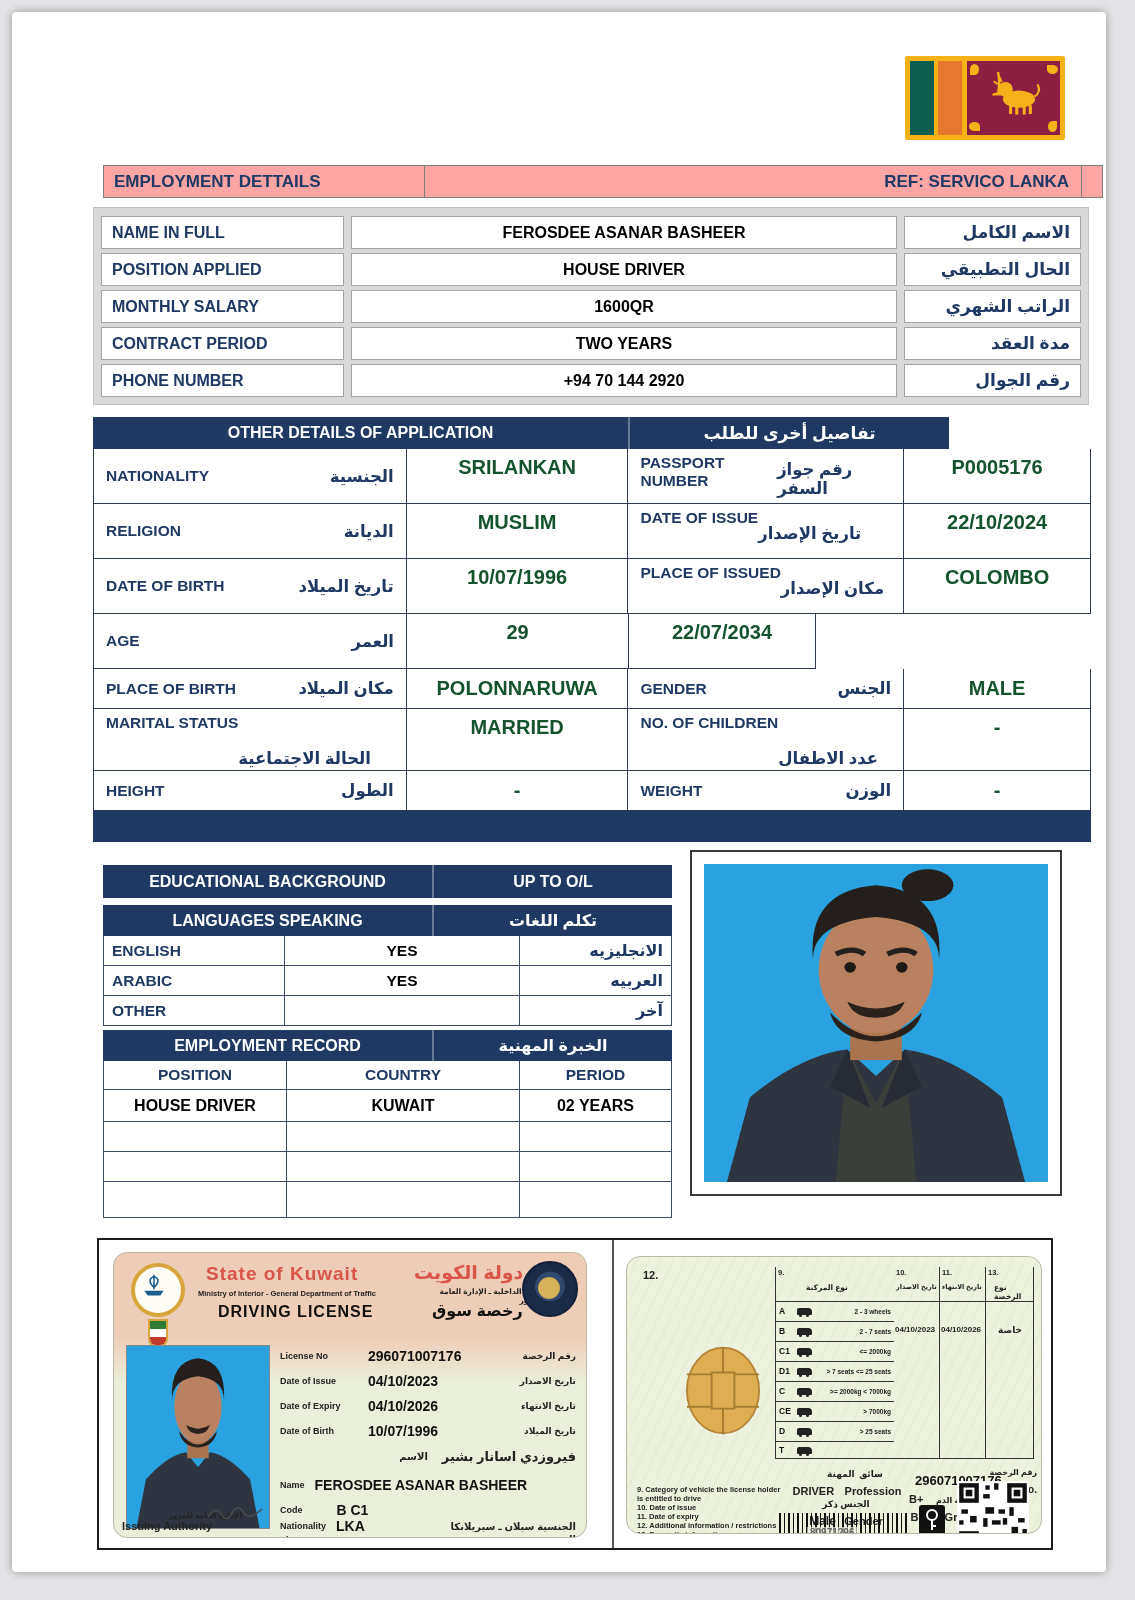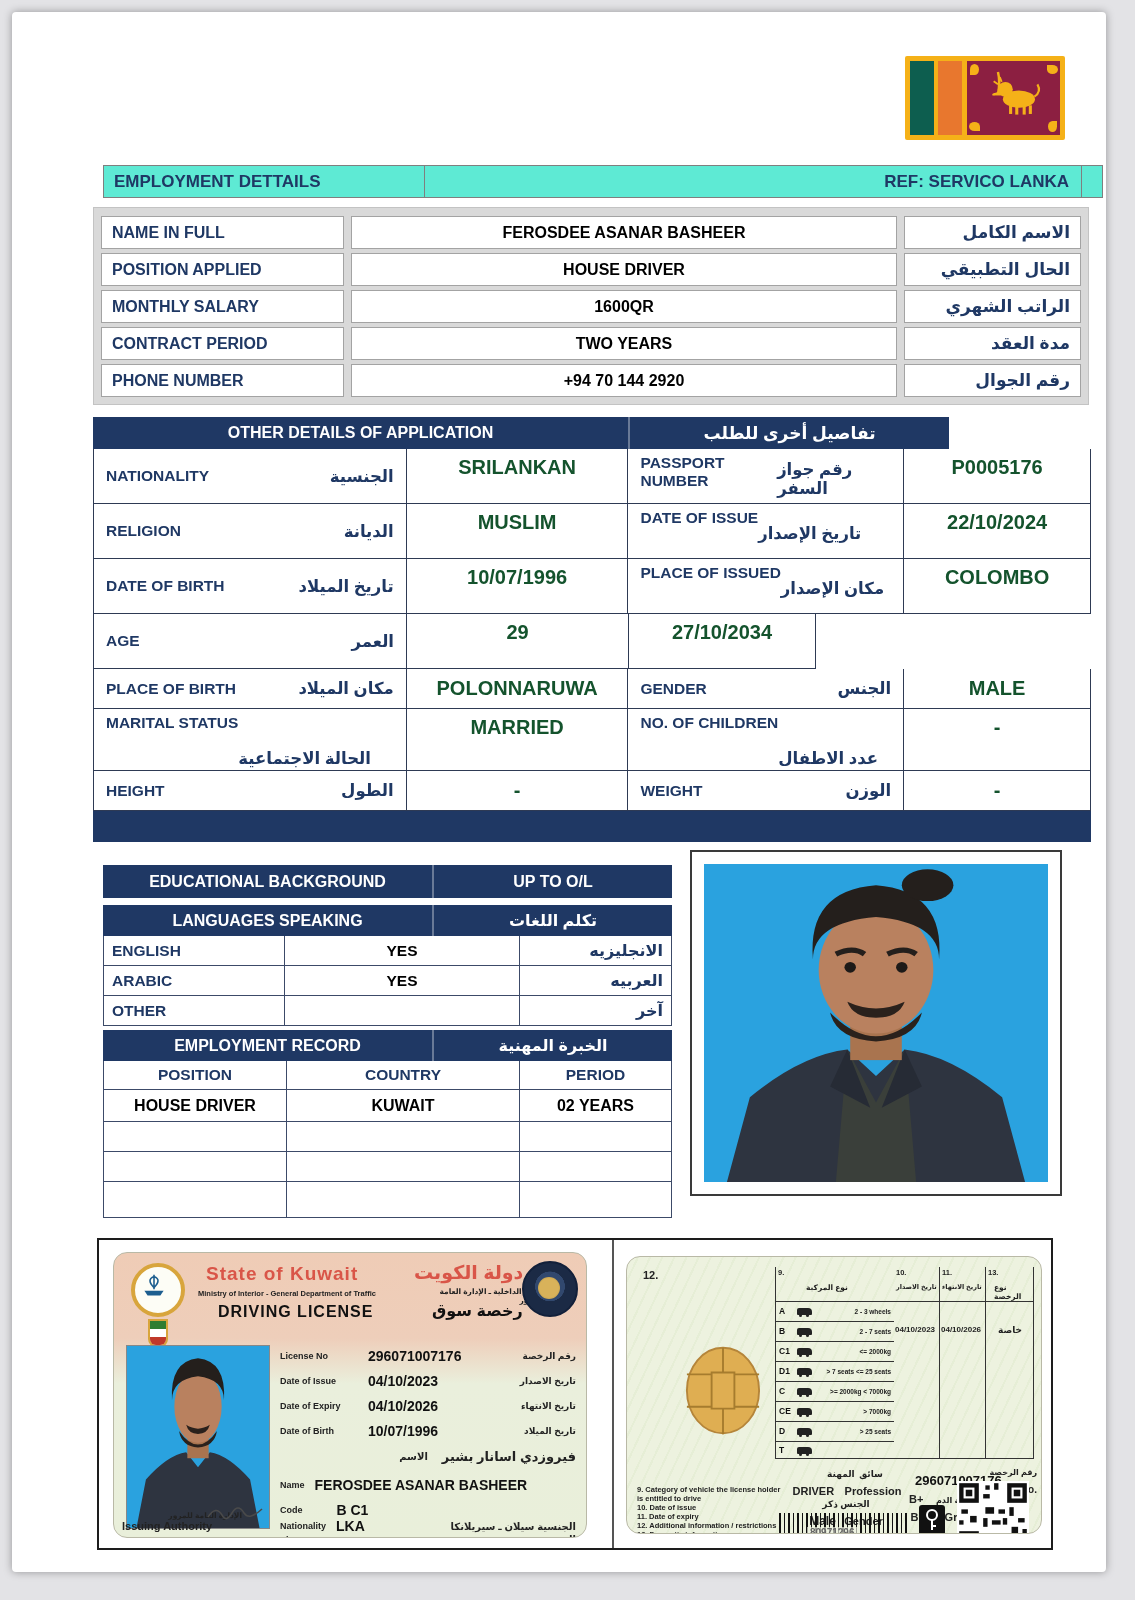--- a/index.html
+++ b/index.html
@@ -12,21 +12,21 @@
   .bar .half{display:flex;align-items:center;justify-content:center;height:100%;}
   .divline{width:2px;height:100%;background:#ffffff55;}
   
   .flag{background:#f5b118;padding:5px;display:flex;gap:5px;border-radius:2px;}
   .flag .stripes{display:flex;gap:4px;width:52px;}
   .flag .stripes div{flex:1;}
   .flag .lionfield{position:relative;flex:1;background:#8c1f41;}
   .leaf{position:absolute;width:9px;height:11px;background:#f5b118;border-radius:60% 60% 60% 0;}
   
   .hdr{display:flex;height:33px;}
-  .hdr .cell{border:1px solid #7f7f7f;background:#5eead4;height:31px;display:flex;align-items:center;}
+  .hdr .cell{border:1px solid #7f7f7f;background:#fca5a5;height:31px;display:flex;align-items:center;}
   
   .t1{background:#d9d9d9;border:1px solid #c3c3c3;padding:8px 7px 6px 7px;box-sizing:border-box;}
   .t1 .row{display:flex;gap:7px;height:33px;margin-bottom:4px;}
   .t1 .c{background:#fff;border:1px solid #a3a3a3;display:flex;align-items:center;box-sizing:border-box;}
   .t1 .c1{width:243px;padding-left:10px;font-weight:bold;font-size:16px;}
   .t1 .c2{width:546px;justify-content:center;font-weight:bold;font-size:16px;color:#000;}
   .t1 .c3{flex:1;justify-content:flex-end;padding-right:10px;font-weight:bold;font-size:17px;}
   
   .t2{border-left:1.5px solid #2e3a54;border-top:0;box-sizing:border-box;}
   .o-row{display:flex;}
@@ -183,21 +183,21 @@
           </div>
       <div class="oc w4 val vtop">COLOMBO</div>
     </div>
 
     <div class="o-row" style="height:55px;">
       <div class="oc w1 lbl-inline">
             <span class="en">AGE</span>
             <span class="arx">العمر</span>
           </div>
       <div class="oc w2 val vtop">29</div>
-      <div class="oc w4 val vtop">27/10/2034</div>
+      <div class="oc w4 val vtop">22/07/2034</div>
     </div>
 
     <div class="o-row" style="height:40px;">
       <div class="oc w1 lbl-inline">
             <span class="en">PLACE OF BIRTH</span>
             <span class="arx">مكان الميلاد</span>
           </div>
       <div class="oc w2 val vmid">POLONNARUWA</div>
       <div class="oc w3 lbl-inline">
             <span class="en">GENDER</span>

